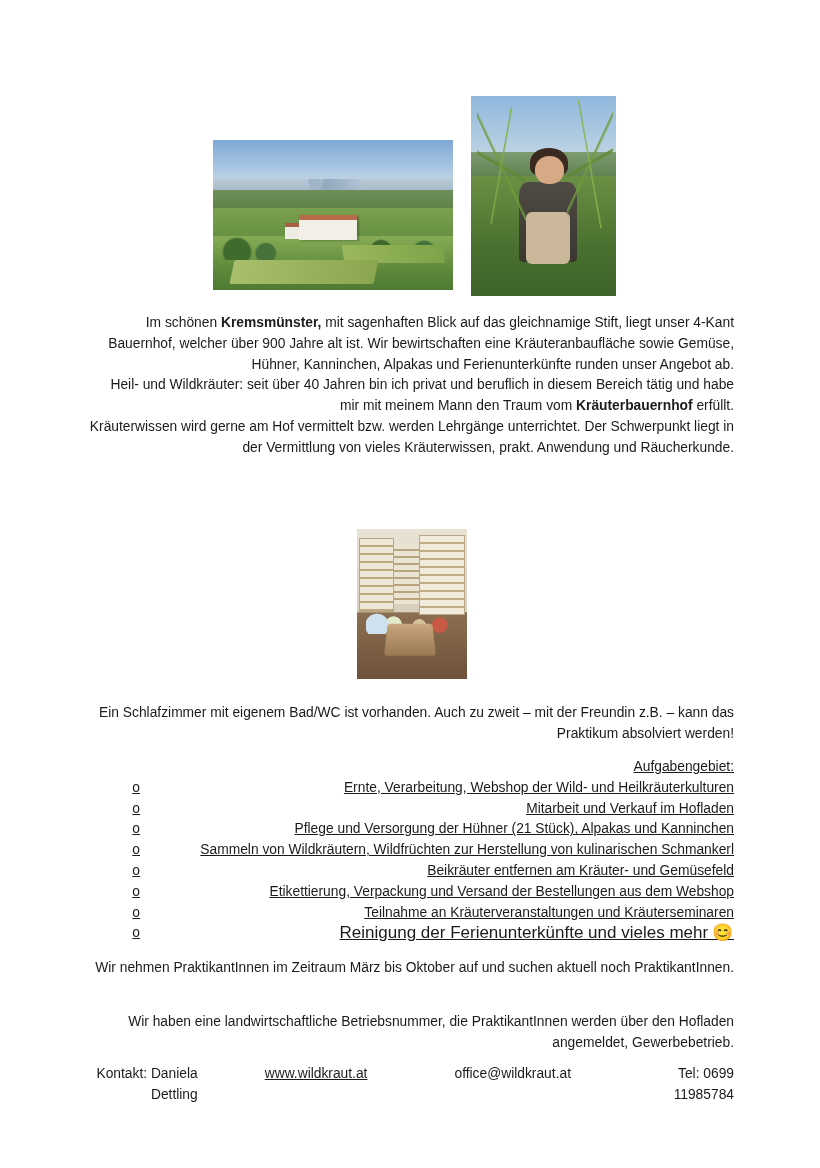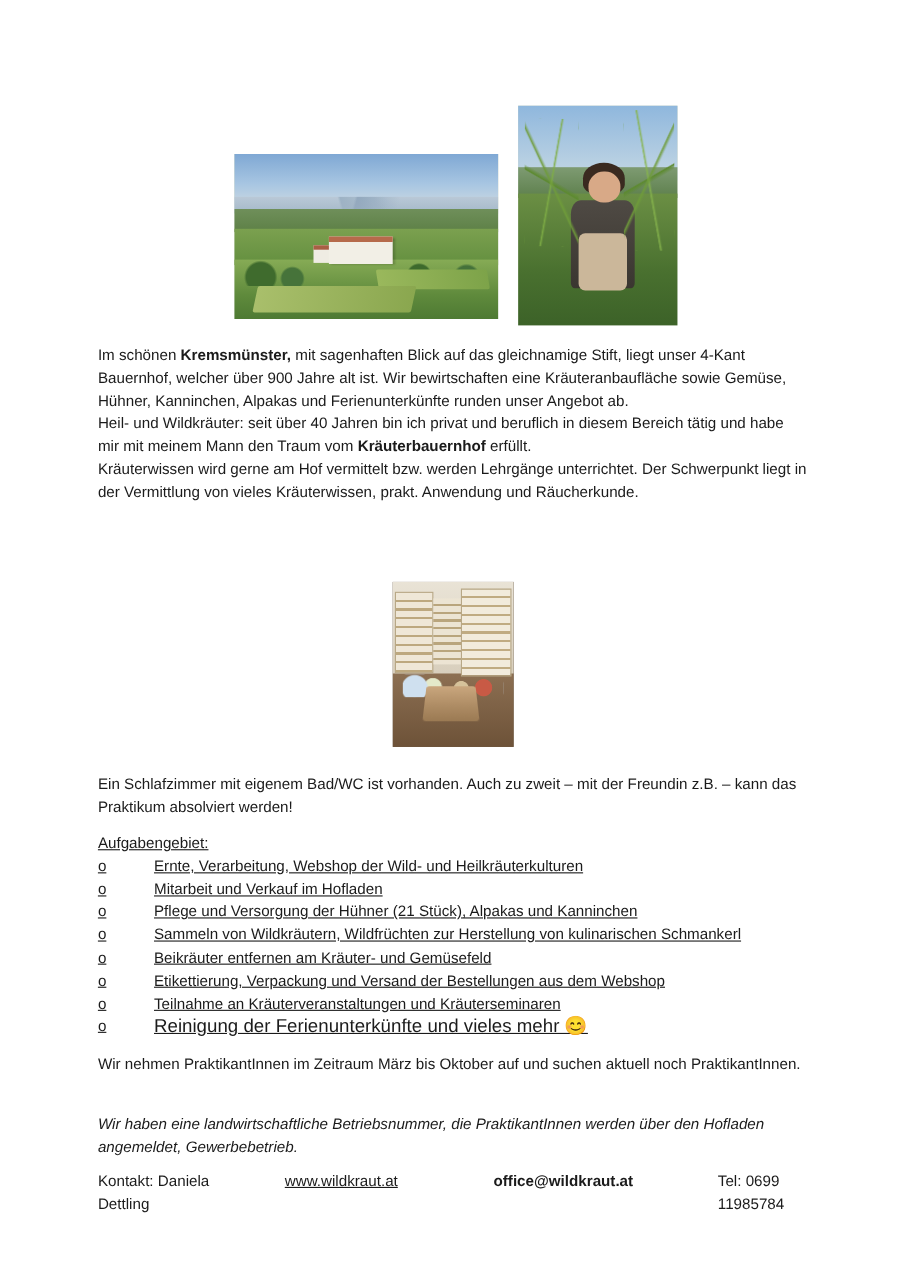--- a/index.html
+++ b/index.html
@@ -198,27 +198,28 @@
   }
 
   
   .text-block {
     position: absolute;
     left: 89px;
     width: 645px;
     font-size: 13.8px;
     line-height: 20.8px;
     color: #1b1b1b;
+    text-align: right;
   }
   .t1 { top: 313px; }
   .t2 { top: 479px; }
   .t3 { top: 703px; }
   .t4 { top: 757px; text-decoration: underline; }
   .t5 { top: 958px; }
-  .t6 { top: 1012px; font-style: italic; }
+  .t6 { top: 1012px; }
   .t7 { top: 1064px; }
 
   p { margin: 0; }
   strong { font-weight: bold; }
 
   .list-head { margin: 0 0 0 0; }
   .bullets {
     list-style: none;
     margin: 0;
     padding: 0;
@@ -234,21 +235,21 @@
   }
   .bullets .btext { flex: 1 1 auto; }
 
   .contact-row {
     display: flex;
     align-items: baseline;
     gap: 46px;
   }
   .contact-name { margin-right: 21px; }
   .contact-web { margin-right: 41px; text-decoration: underline; }
-  .contact-mail { margin-right: 31px; font-weight: bold; }
+  .contact-mail { margin-right: 31px; }
   .emoji { font-size: 17px; }
 </style>
 </head>
 <body>
 
 <div class="page">
 
   <div class="photo-band">
     <div class="photo photo-landscape">
       <div class="land-sky"></div>

